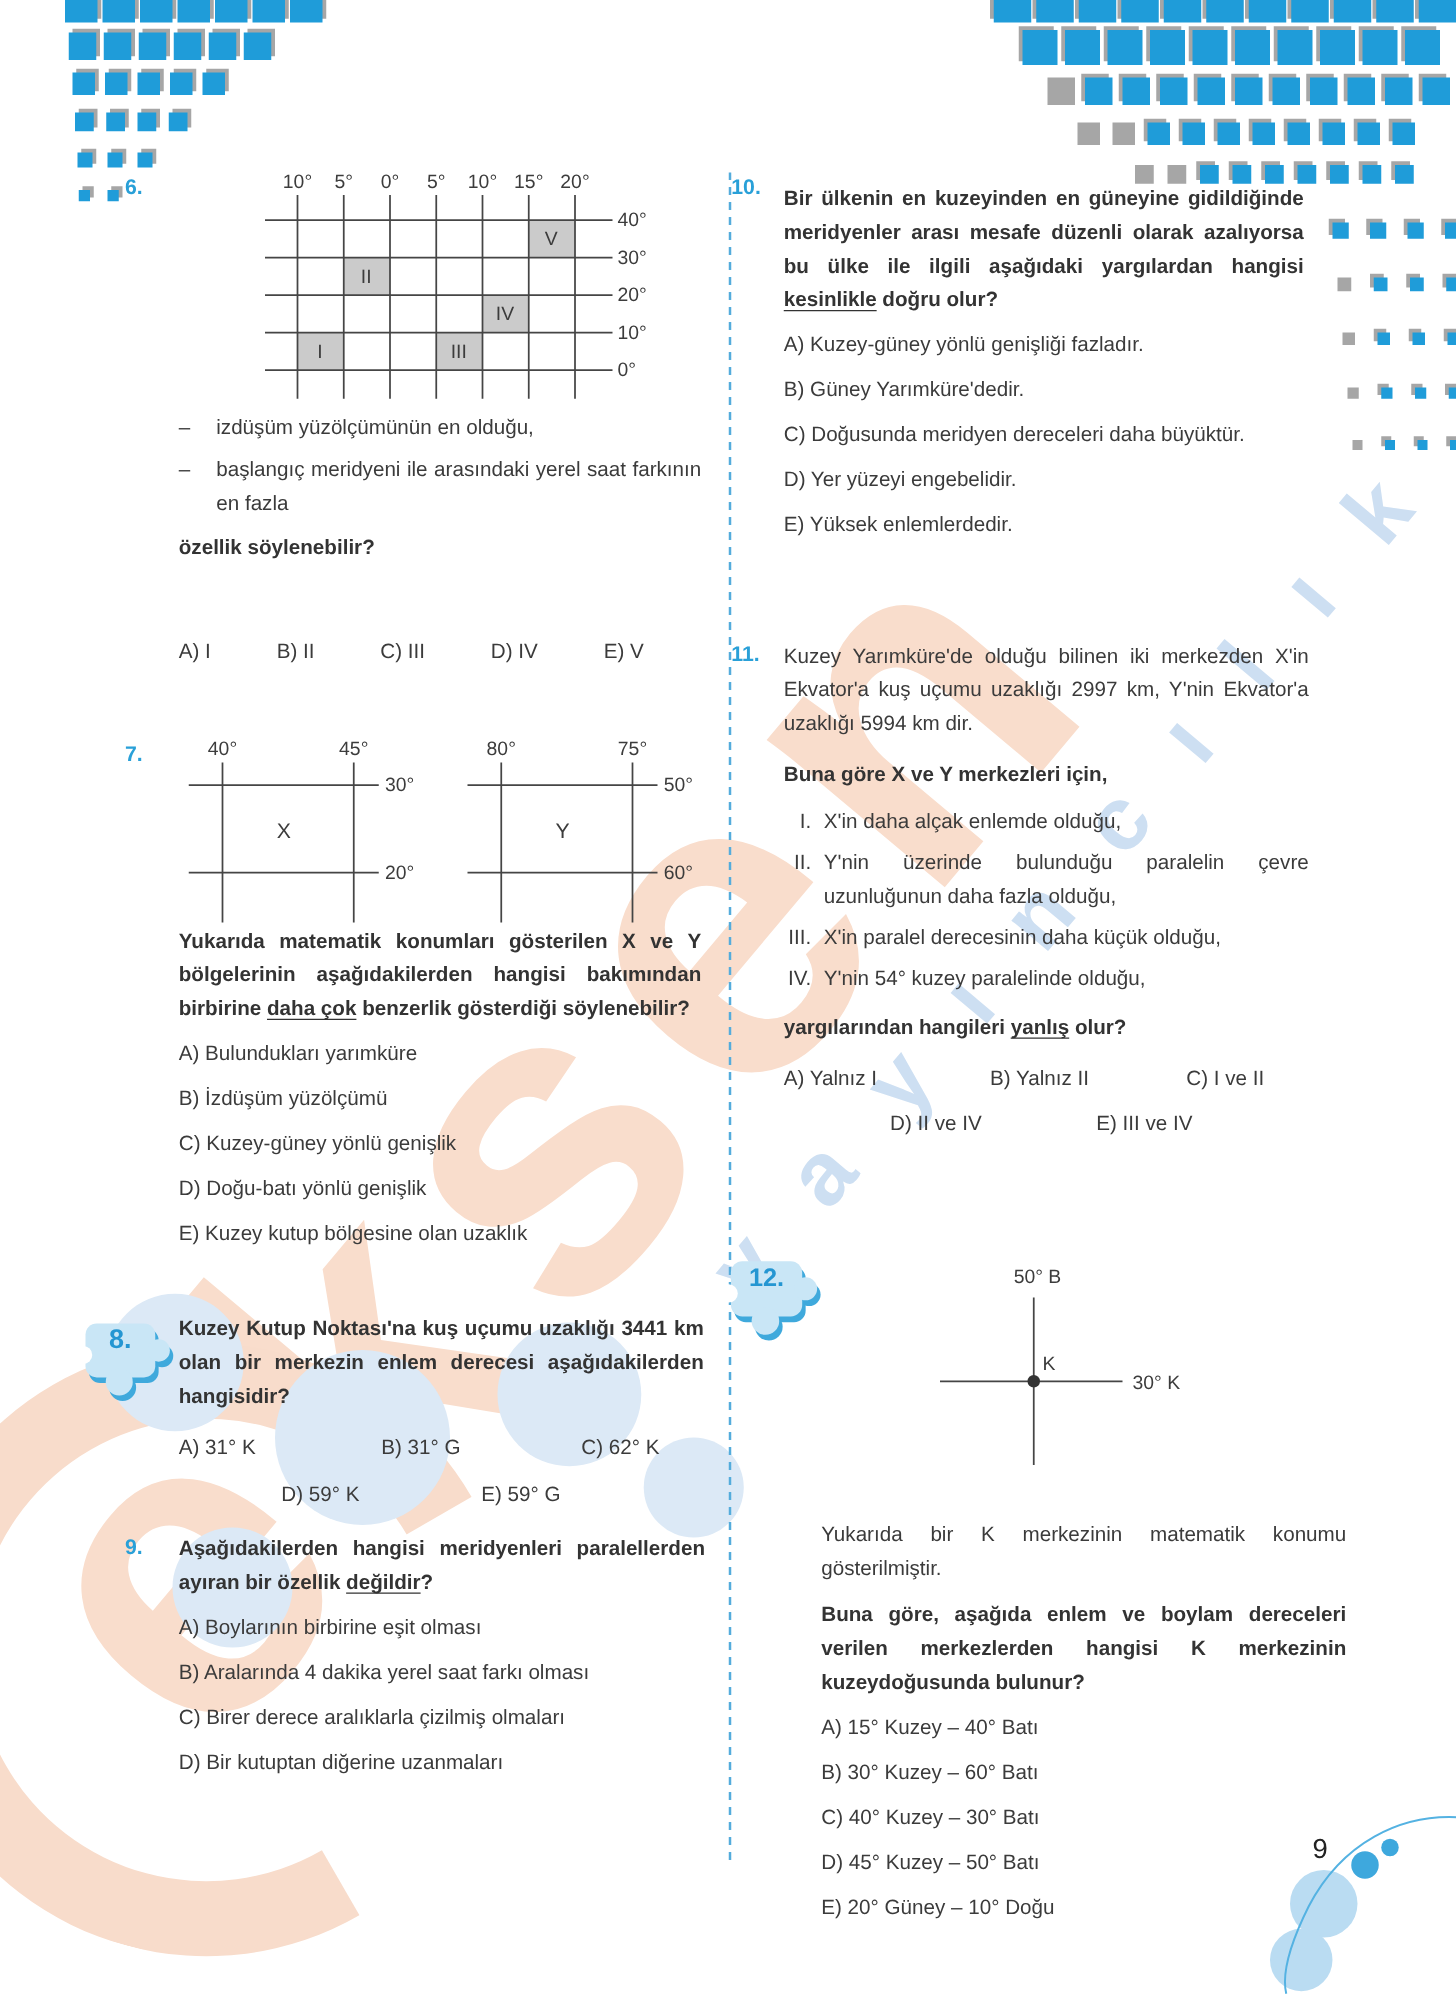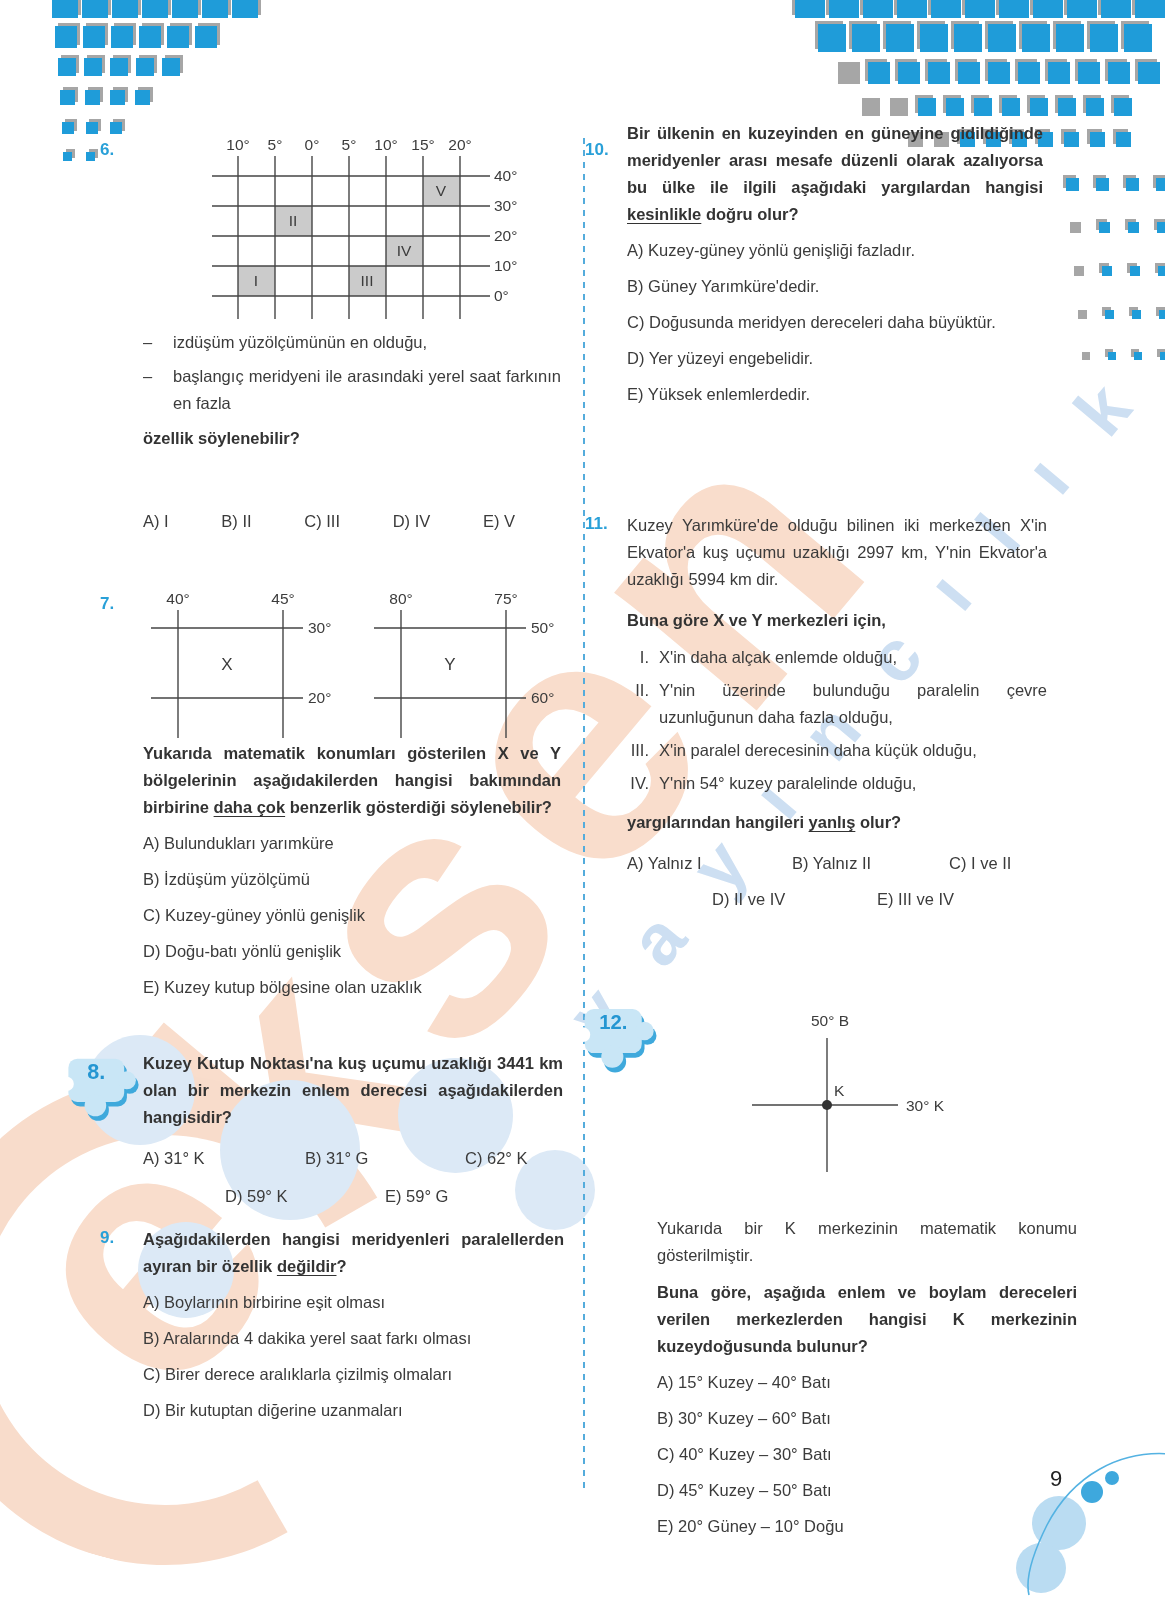--- a/index.html
+++ b/index.html
@@ -284,21 +284,21 @@
     <div class="stem"><span>Aşağıdakilerden hangisi meridyenleri paralellerden ayıran bir özellik </span><span class="u">değildir</span><span>?</span></div>
     <div class="optlist">
       <div class="hang">A)  Boylarının birbirine eşit olması</div>
       <div class="hang">B)  Aralarında 4 dakika yerel saat farkı olması</div>
       <div class="hang">C)  Birer derece aralıklarla çizilmiş olmaları</div>
       <div class="hang">D)  Bir kutuptan diğerine uzanmaları</div>
     </div>
   </div>
 
   <div class="qnum" style="left:585px;top:140px;">10.</div>
-  <div class="body" style="left:627px;top:120px;width:416px;">
+  <div class="body" style="left:627px;top:146px;width:416px;">
     <div class="stem"><span>Bir ülkenin en kuzeyinden en güneyine gidildiğinde meridyenler arası mesafe düzenli olarak azalıyorsa bu ülke ile ilgili aşağıdaki yargılardan hangisi </span><span class="u">kesinlikle</span><span> doğru olur?</span></div>
     <div class="optlist">
       <div class="hang">A)  Kuzey-güney yönlü genişliği fazladır.</div>
       <div class="hang">B)  Güney Yarımküre'dedir.</div>
       <div class="hang">C)  Doğusunda meridyen dereceleri daha büyüktür.</div>
       <div class="hang">D)  Yer yüzeyi engebelidir.</div>
       <div class="hang">E)  Yüksek enlemlerdedir.</div>
     </div>
   </div>
 

